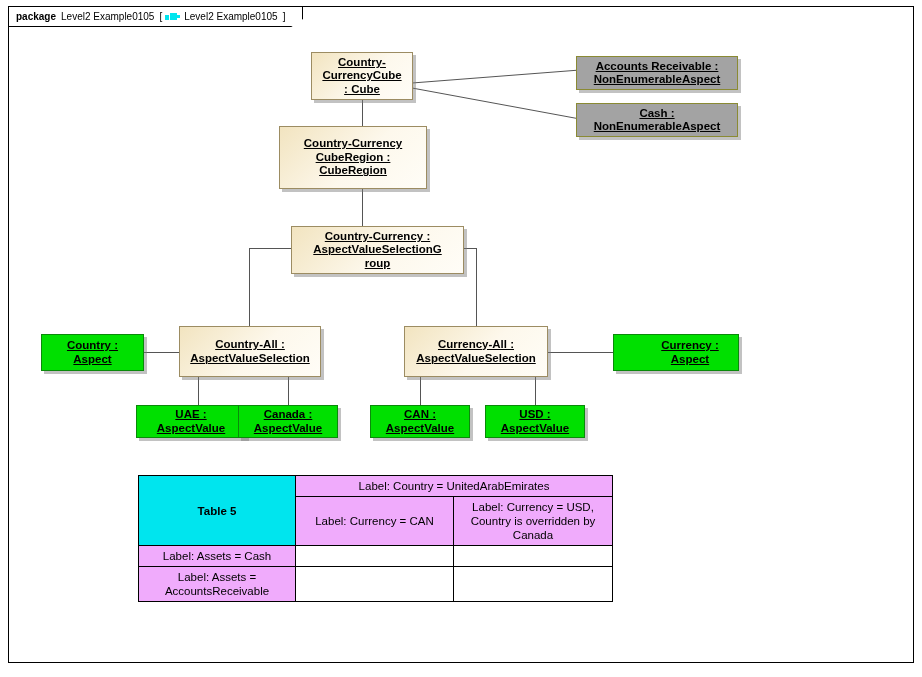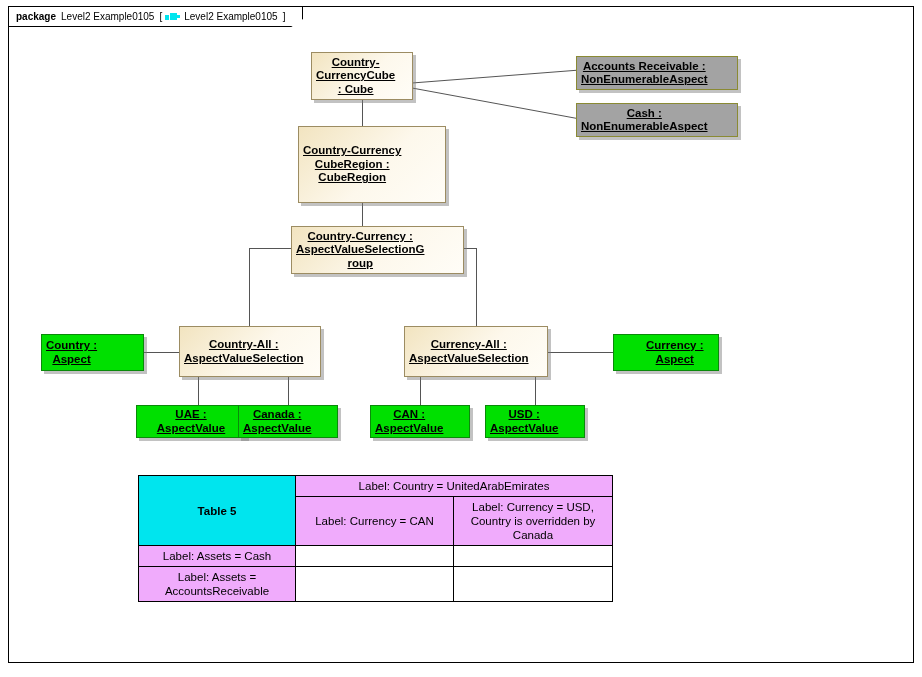--- a/index.html
+++ b/index.html
@@ -69,21 +69,21 @@
   .tab-icon i.b2 { left: 5px; top: 0;   width: 7px;  height: 7px; }
   .tab-icon i.b3 { left: 12px; top: 2px; width: 3px; height: 3px; }
 
   
   .node {
     position: absolute;
     border: 1px solid #9b8a5e;
     box-shadow: 3px 3px 0 rgba(120,120,120,0.45);
     display: flex;
     align-items: center;
-    justify-content: flex-start;
+    justify-content: center;
     text-align: center;
     z-index: 3;
   }
   .node .ntext {
     font-size: 11.5px;
     font-weight: bold;
     color: #000000;
     text-decoration: underline;
     line-height: 13.5px;
     padding: 0 4px;
@@ -201,21 +201,21 @@
   <div class="node yellow" style="left:576px; top:56px; width:162px; height:34px;">
     <span class="ntext">Accounts Receivable :
 NonEnumerableAspect</span>
   </div>
 
   <div class="node yellow" style="left:576px; top:103px; width:162px; height:34px;">
     <span class="ntext">Cash :
 NonEnumerableAspect</span>
   </div>
 
-  <div class="node cream" style="left:298px; top:126px; width:148px; height:77px;">
+  <div class="node cream" style="left:279px; top:126px; width:148px; height:63px;">
     <span class="ntext">Country-Currency
 CubeRegion :
 CubeRegion</span>
   </div>
 
   <div class="node cream" style="left:291px; top:226px; width:173px; height:48px;">
     <span class="ntext">Country-Currency :
 AspectValueSelectionG
 roup</span>
   </div>
@@ -228,21 +228,21 @@
   <div class="node cream" style="left:179px; top:326px; width:142px; height:51px;">
     <span class="ntext">Country-All :
 AspectValueSelection</span>
   </div>
 
   <div class="node cream" style="left:404px; top:326px; width:144px; height:51px;">
     <span class="ntext">Currency-All :
 AspectValueSelection</span>
   </div>
 
-  <div class="node green" style="left:613px; top:334px; width:106px; height:37px;padding-left:28px;">
+  <div class="node green" style="left:613px; top:334px; width:126px; height:37px;padding-left:28px;">
     <span class="ntext">Currency :
 Aspect</span>
   </div>
 
   <div class="node green" style="left:88px; top:405px; width:110px; height:33px;margin-left:48px;">
     <span class="ntext">UAE : AspectValue</span>
   </div>
 
   <div class="node green" style="left:238px; top:405px; width:100px; height:33px;">
     <span class="ntext">Canada :

